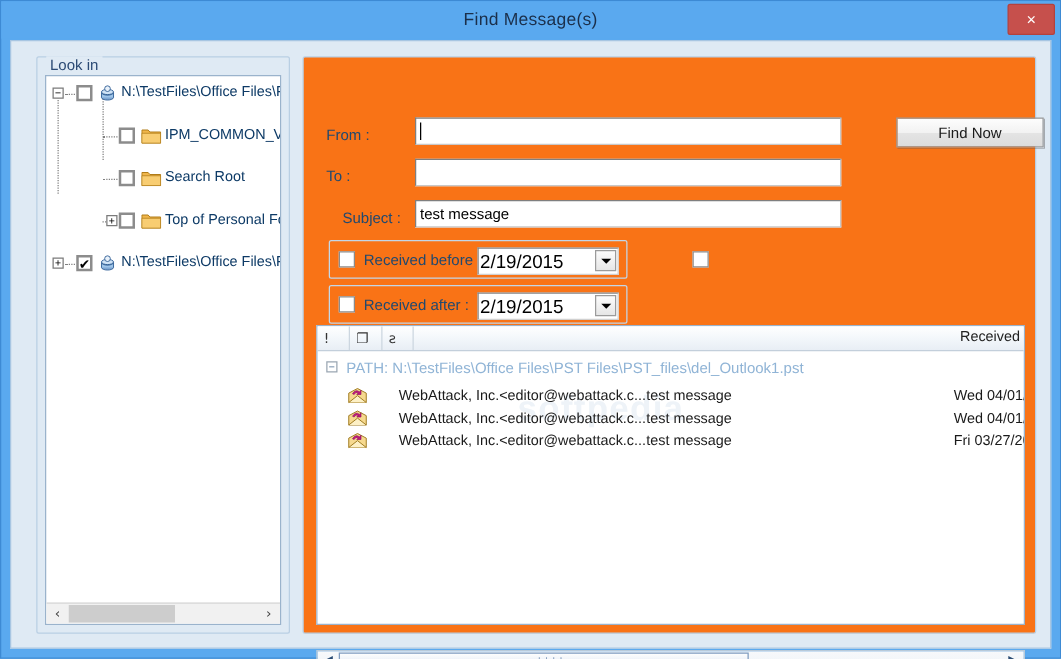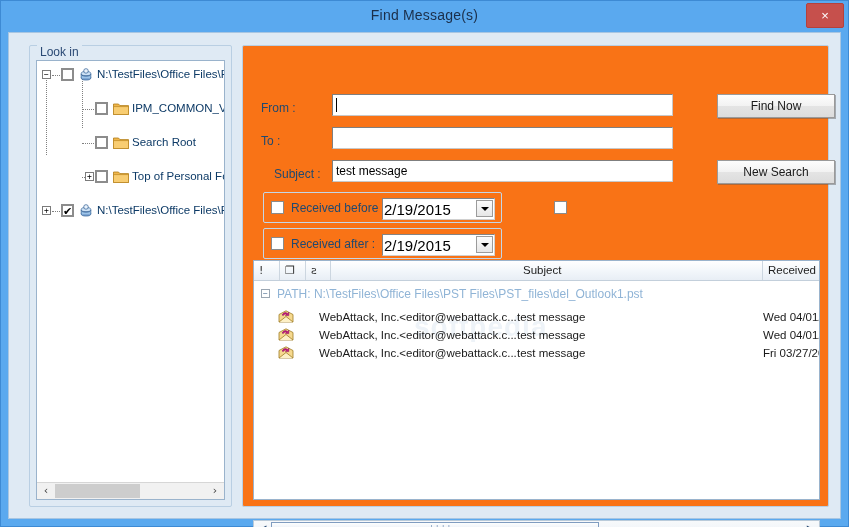--- a/index.html
+++ b/index.html
@@ -563,35 +563,33 @@
       <div class="wchk" style="left:28px; top:191px;"></div>
       <div class="wchk-label" style="left:48px; top:191px;">Received after :</div>
       <div class="datecombo" style="left:139px; top:188px; width:113px; height:22px;">
         <div class="val">2/19/2015</div>
         <div class="combobtn"></div>
       </div>
 
       <div class="wchk" style="left:311px; top:155px;"></div>
 
       <div class="btn" style="left:474px; top:48px; width:118px; height:24px; line-height:22px;">Find Now</div>
-      <div class="btn" style="left:474px; top:114px; width:118px; height:24px; line-height:22px;">New Search</div>
 
       <div class="listbox">
 
         <div class="listhdr">
           <div class="hcell" style="left:0; width:26px;">
             <span class="gl">!</span>
           </div>
           <div class="hcell" style="left:26px; width:26px;">
             <span class="gl">❐</span>
           </div>
           <div class="hcell" style="left:52px; width:25px;">
             <span class="gl">ƨ</span>
           </div>
-          <div class="hcell" style="left:264px; width:245px;">Subject</div>
           <div class="hcell" style="left:509px; width:58px; border-right:none;">Received</div>
         </div>
 
         <div class="watermark">softpedia</div>
 
         <div class="pathrow">
           <div class="pexp">−</div>
           <div class="ptext">PATH: N:\TestFiles\Office Files\PST Files\PST_files\del_Outlook1.pst</div>
         </div>
 

